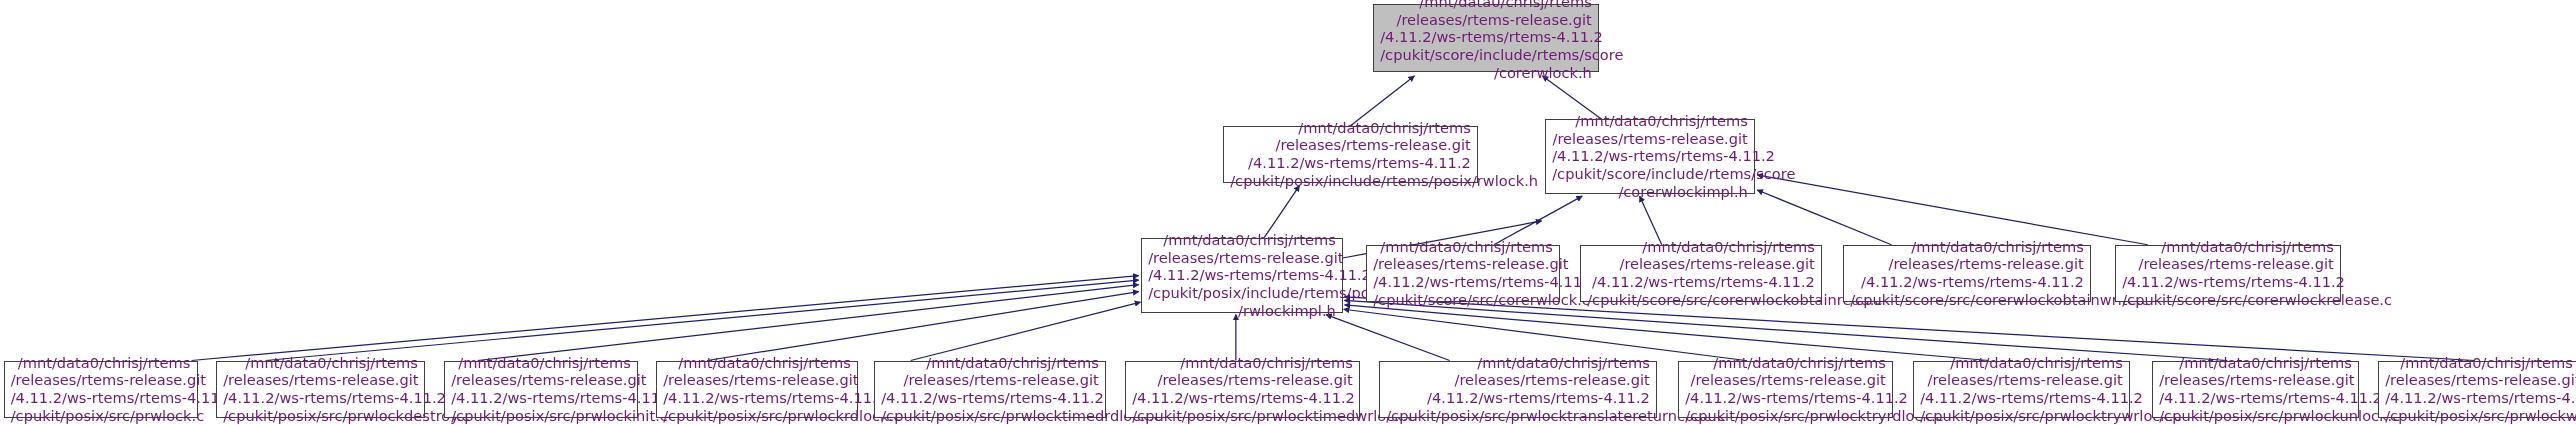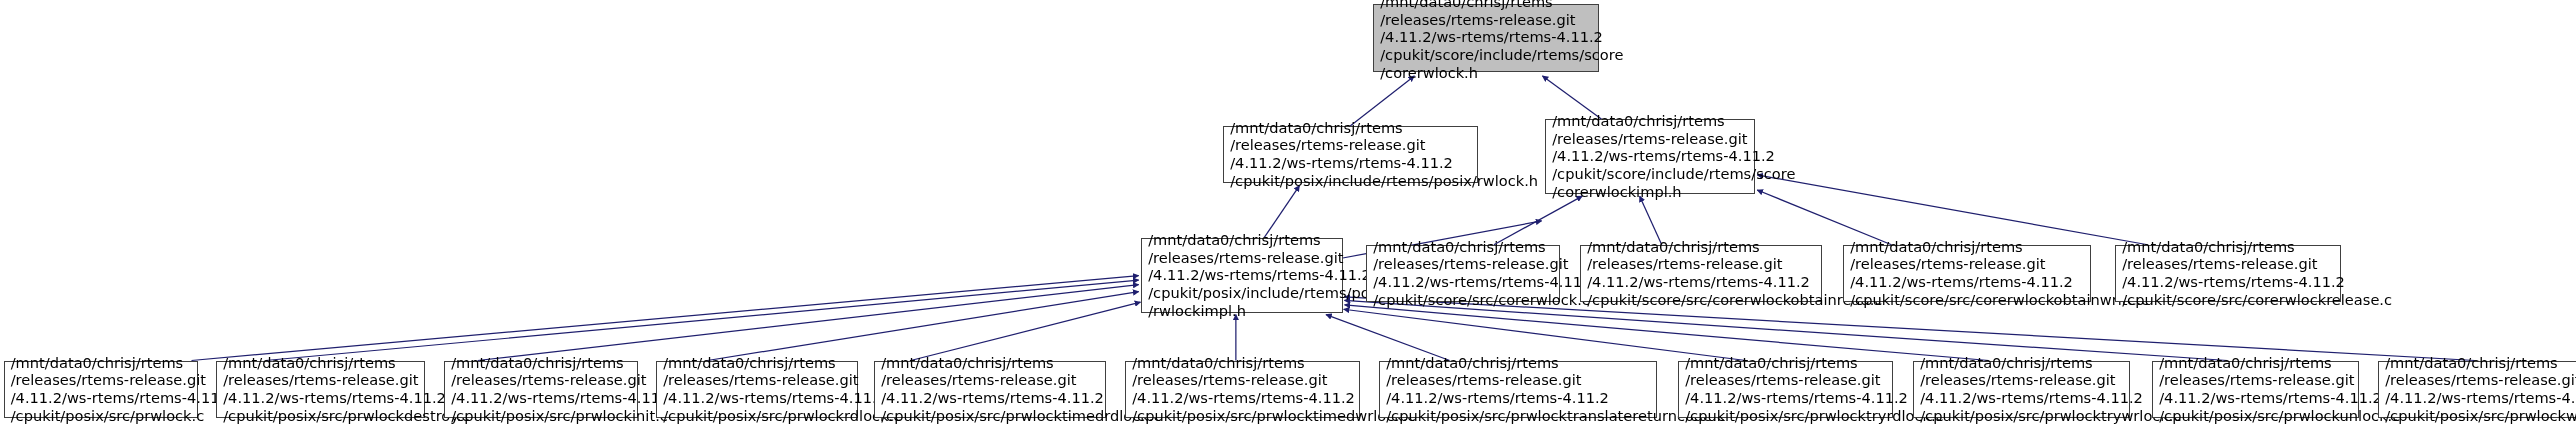--- a/index.html
+++ b/index.html
@@ -22,24 +22,24 @@
     top: 0;
     width: 2576px;
     height: 425px;
     pointer-events: none;
   }
   .node {
     position: absolute;
     box-sizing: border-box;
     border: 1.8px solid #404040;
     background: #ffffff;
-    color: #000000;
+    color: #701a75;
     font-size: 14.6px;
     line-height: 17.7px;
-    text-align: left;
+    text-align: right;
     padding: 3.5px 6.2px 4.4px 6.2px;
     white-space: pre;
     display: flex;
     align-items: center;
     justify-content: center;
     z-index: 2;
   }
   .node.root {
     background: #bfbfbf;
     border-color: #404040;

